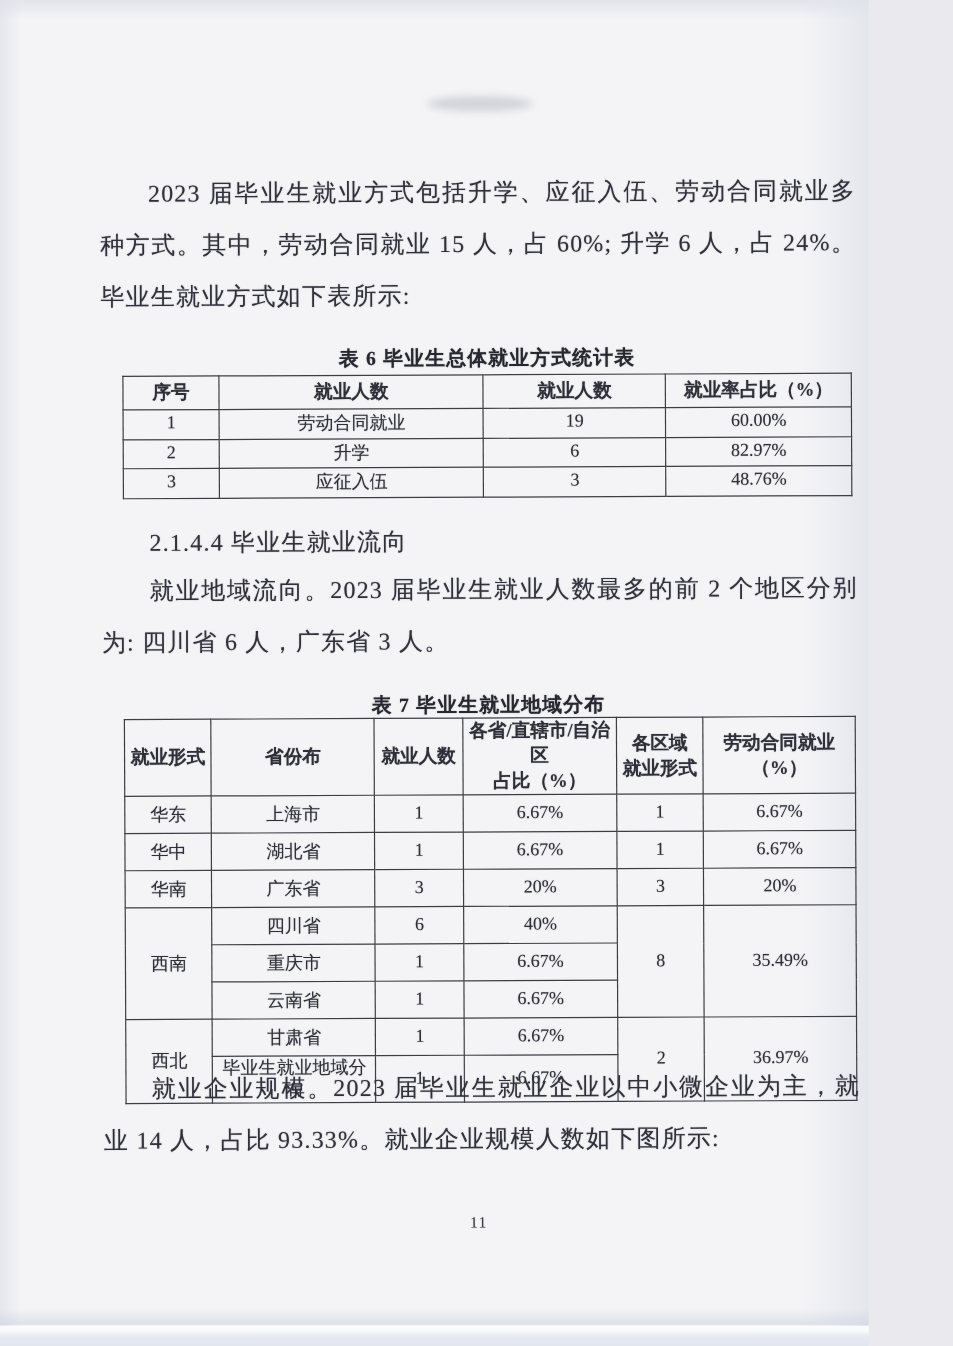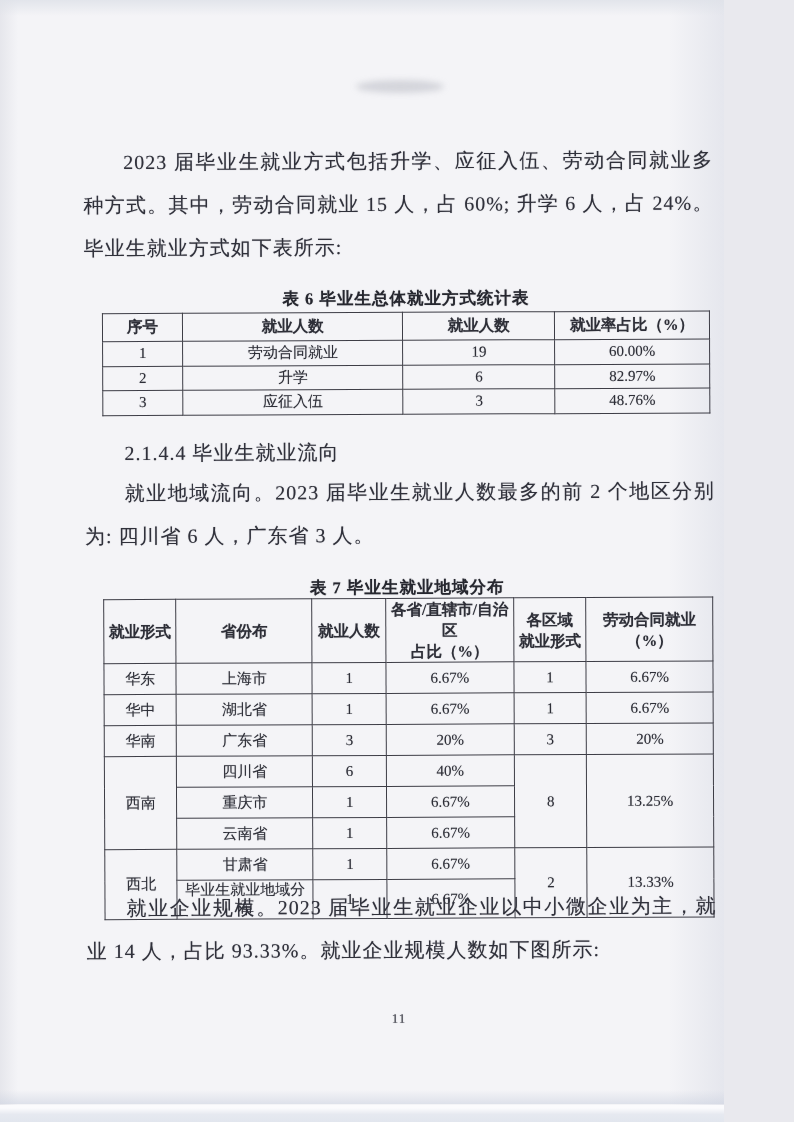--- a/index.html
+++ b/index.html
@@ -267,39 +267,39 @@
           <td>20%</td>
           <td>3</td>
           <td>20%</td>
         </tr>
         <tr>
           <td rowspan="3">西南</td>
           <td>四川省</td>
           <td>6</td>
           <td>40%</td>
           <td rowspan="3">8</td>
-          <td rowspan="3">13.25%</td>
+          <td rowspan="3">35.49%</td>
         </tr>
         <tr>
           <td>重庆市</td>
           <td>1</td>
           <td>6.67%</td>
         </tr>
         <tr>
           <td>云南省</td>
           <td>1</td>
           <td>6.67%</td>
         </tr>
         <tr>
           <td rowspan="2">西北</td>
           <td>甘肃省</td>
           <td>1</td>
           <td>6.67%</td>
           <td rowspan="2">2</td>
-          <td rowspan="2">13.33%</td>
+          <td rowspan="2">36.97%</td>
         </tr>
         <tr>
           <td>毕业生就业地域分布</td>
           <td>1</td>
           <td>6.67%</td>
         </tr>
       </tbody>
     </table>
 
     <p class="para para-3">就业企业规模。2023 届毕业生就业企业以中小微企业为主，就业 14 人，占比 93.33%。就业企业规模人数如下图所示:</p>

